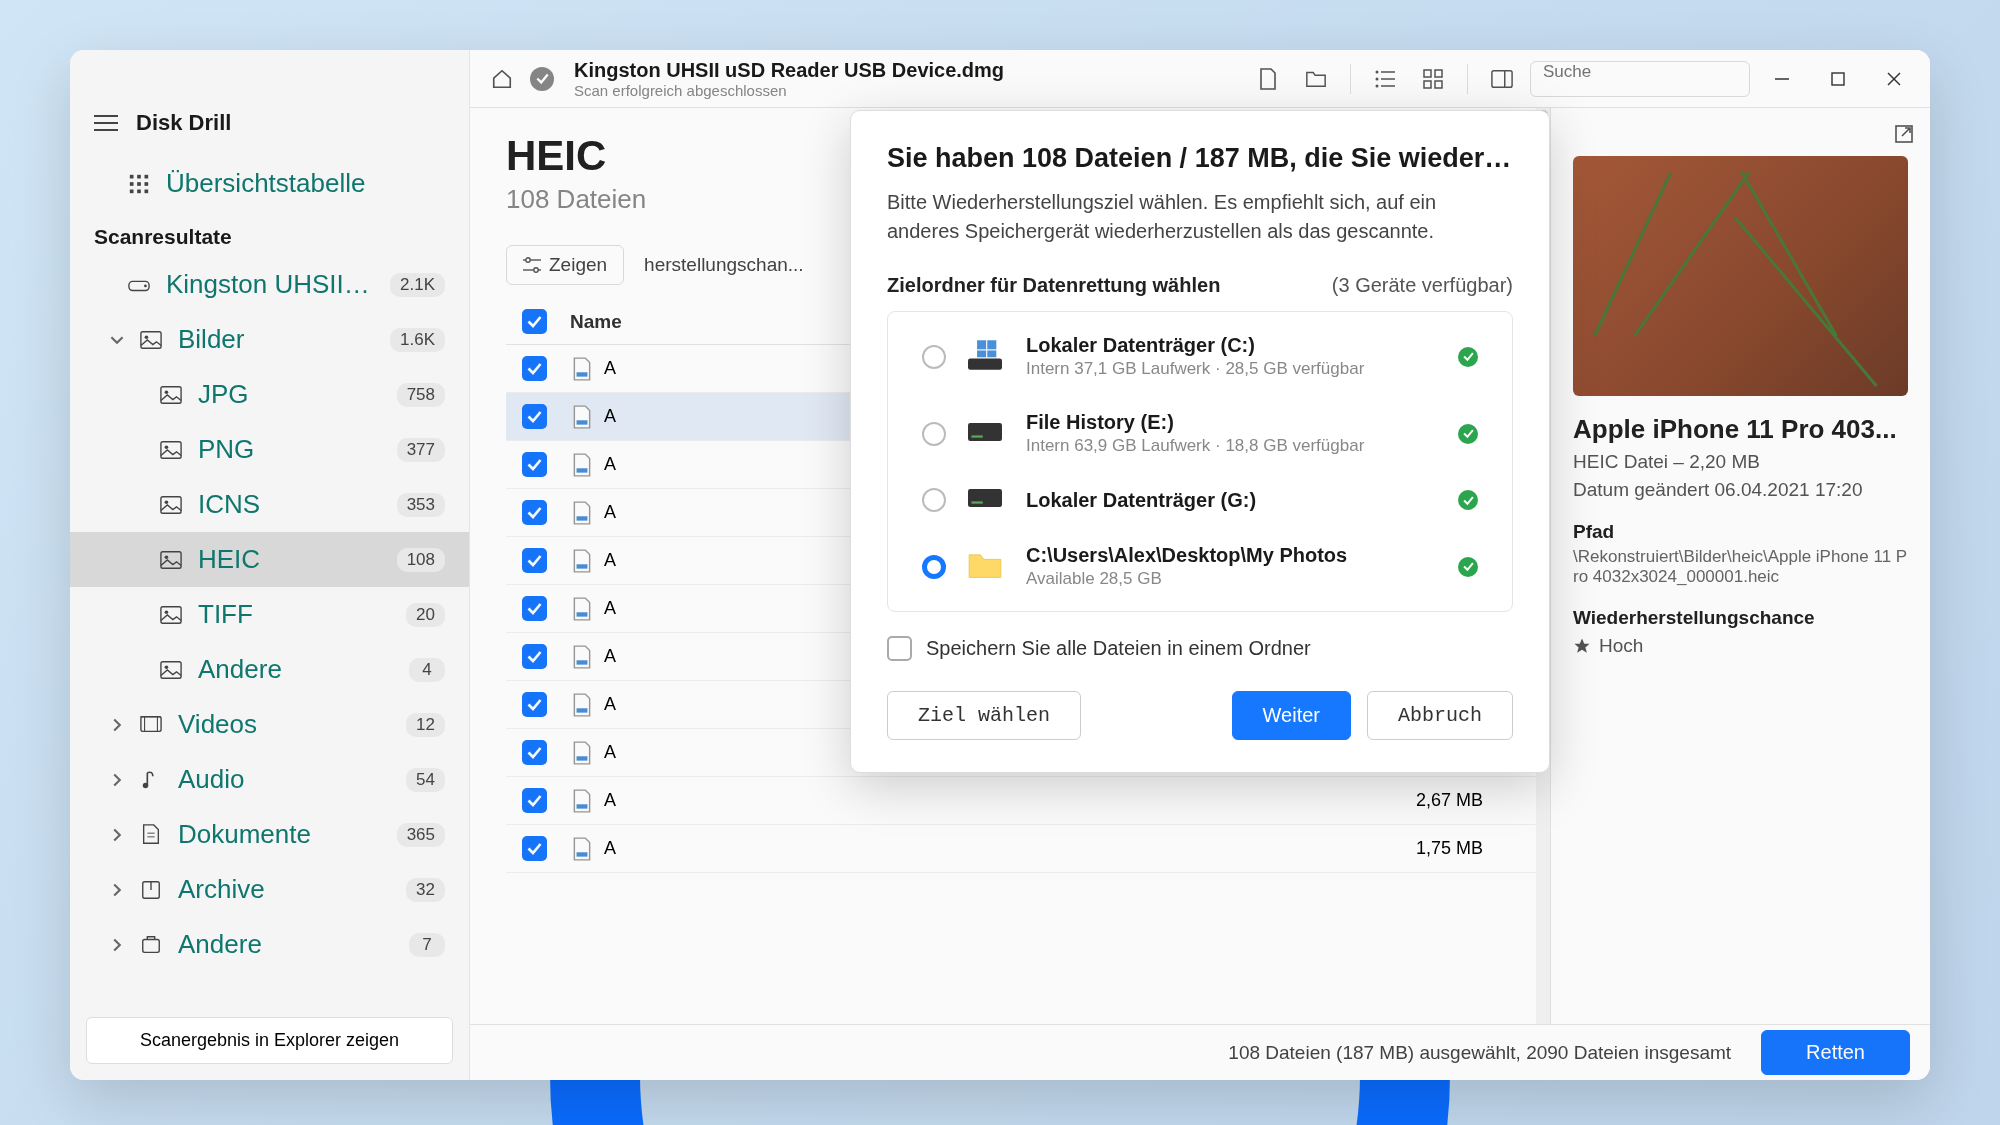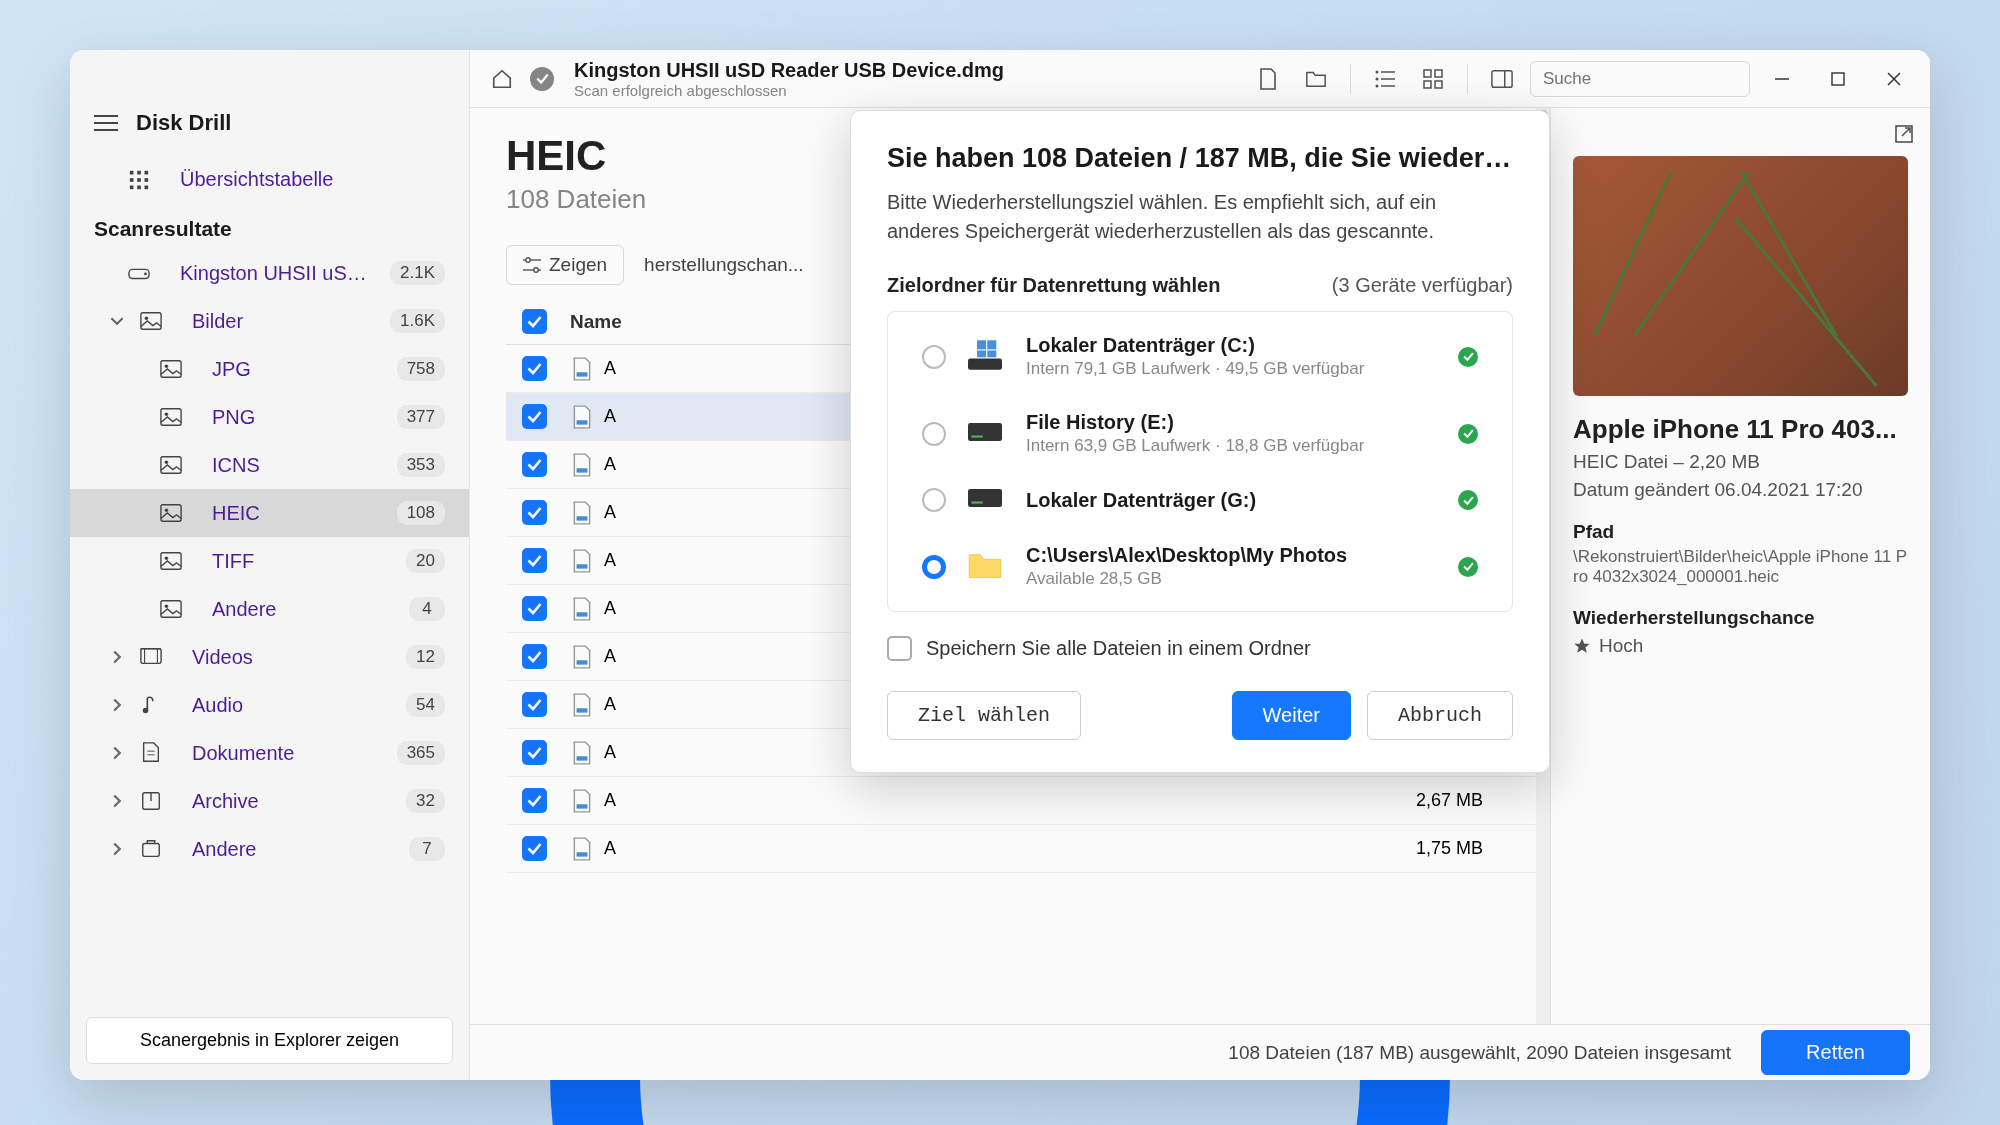--- a/index.html
+++ b/index.html
@@ -7,33 +7,33 @@
   .bg-arc { position: absolute; bottom: -400px; left: 50%; transform: translateX(-50%); width: 900px; height: 900px; border: 90px solid #0a6cff; border-radius: 50%; }
   .window { position: absolute; top: 50px; left: 70px; width: 1860px; height: 1030px; background: #f5f5f5; border-radius: 14px; box-shadow: 0 20px 60px rgba(0,0,0,0.15); display: flex; overflow: hidden; }
   .sidebar { width: 400px; background: #f5f5f5; border-right: 1px solid #e5e5e5; display: flex; flex-direction: column; }
   .sidebar-header { display: flex; align-items: center; padding: 20px 24px; gap: 18px; margin-top: 40px; }
   .hamburger { width: 24px; cursor: pointer; }
   .hamburger div { height: 2px; background: #444; margin: 5px 0; }
   .app-title { font-size: 22px; font-weight: 600; color: #1a1a1a; }
   .sb-row { display: flex; align-items: center; padding: 12px 24px 12px 58px; gap: 16px; cursor: pointer; }
   .sb-row.selected { background: #d8d8d8; }
   .sb-row .icon { flex-shrink: 0; }
-  .sb-label { font-size: 20px; color: #4c1d95; flex: 1; white-space: nowrap; overflow: hidden; text-overflow: ellipsis; margin-left: 14px; }
+  .sb-label { font-size: 26px; color: #0f766e; flex: 1; white-space: nowrap; overflow: hidden; text-overflow: ellipsis; }
   .sb-section-title { font-weight: 600; font-size: 21px; padding: 14px 24px 8px; color: #1a1a1a; }
   .badge { background: #e8e8e8; color: #444; padding: 2px 10px; border-radius: 10px; font-size: 17px; min-width: 36px; text-align: center; }
   .chevron { width: 14px; color: #666; }
   .explorer-btn { margin: auto 16px 16px; padding: 12px; text-align: center; background: #fff; border: 1px solid #ddd; border-radius: 6px; font-size: 18px; cursor: pointer; }
   .main { flex: 1; display: flex; flex-direction: column; background: #fff; position: relative; }
   .topbar { display: flex; align-items: center; height: 58px; border-bottom: 1px solid #e5e5e5; padding: 0 12px; gap: 8px; }
   .top-icon { width: 40px; height: 40px; display: flex; align-items: center; justify-content: center; color: #555; cursor: pointer; border-radius: 6px; }
   .top-title { flex: 1; padding-left: 12px; }
   .top-title-bold { font-weight: 700; font-size: 20px; color: #1a1a1a; }
   .top-title-sub { font-size: 15px; color: #888; }
   .top-divider { width: 1px; height: 30px; background: #e0e0e0; margin: 0 6px; }
-  .search-box { width: 220px; height: 36px; border: 1px solid #ddd; border-radius: 6px; display: flex; align-items: center; padding: 0 12px; gap: 10px; color: #999; }
+  .search-box { width: 220px; height: 36px; border: 1px solid #ddd; border-radius: 6px; display: flex; align-items: flex-start; padding: 0 12px; gap: 10px; color: #999; }
   .search-box input { border: none; outline: none; flex: 1; font-size: 17px; background: transparent; }
   .win-btn { width: 48px; height: 40px; display: flex; align-items: center; justify-content: center; color: #333; cursor: pointer; }
   .content-area { flex: 1; display: flex; overflow: hidden; }
   .file-area { flex: 1; display: flex; flex-direction: column; padding: 24px 0 0 36px; overflow: hidden; }
   .heading { font-size: 42px; font-weight: 700; color: #222; }
   .subheading { font-size: 26px; color: #888; margin-top: 4px; }
   .filter-bar { display: flex; align-items: center; margin: 30px 0 14px; gap: 20px; }
   .filter-btn { display: flex; align-items: center; gap: 8px; padding: 8px 16px; border: 1px solid #ddd; border-radius: 6px; font-size: 19px; color: #444; background: #fff; cursor: pointer; }
   .reset-link { margin-left: auto; margin-right: 28px; color: #1677ff; font-size: 19px; cursor: pointer; }
   .table { flex: 1; overflow: hidden; }
@@ -598,21 +598,21 @@
       <div class="radio"></div>
       <div class="dest-icon"><svg width="34" height="30" viewBox="0 0 30 26">
                   <rect x="0" y="16" width="30" height="10" rx="2" fill="#333"></rect>
                   <rect x="8" y="0" width="8" height="8" fill="#4a90d9"></rect>
                   <rect x="17" y="0" width="8" height="8" fill="#4a90d9"></rect>
                   <rect x="8" y="9" width="8" height="6" fill="#4a90d9"></rect>
                   <rect x="17" y="9" width="8" height="6" fill="#4a90d9"></rect>
                 </svg></div>
       <div class="dest-text">
         <div class="dest-name">Lokaler Datenträger (C:)</div>
-        <div class="dest-sub">Intern 79,1 GB Laufwerk · 49,5 GB verfügbar</div>
+        <div class="dest-sub">Intern 37,1 GB Laufwerk · 28,5 GB verfügbar</div>
       </div>
       <div class="dest-ok">
                 <svg viewBox="0 0 10 10">
                   <path d="M1 5 L4 8 L9 2" stroke="#fff" stroke-width="1.8" fill="none"></path>
                 </svg>
               </div>
     </div>
     <div class="dest-row">
       <div class="radio"></div>
       <div class="dest-icon"><svg width="34" height="20" viewBox="0 0 30 16">

